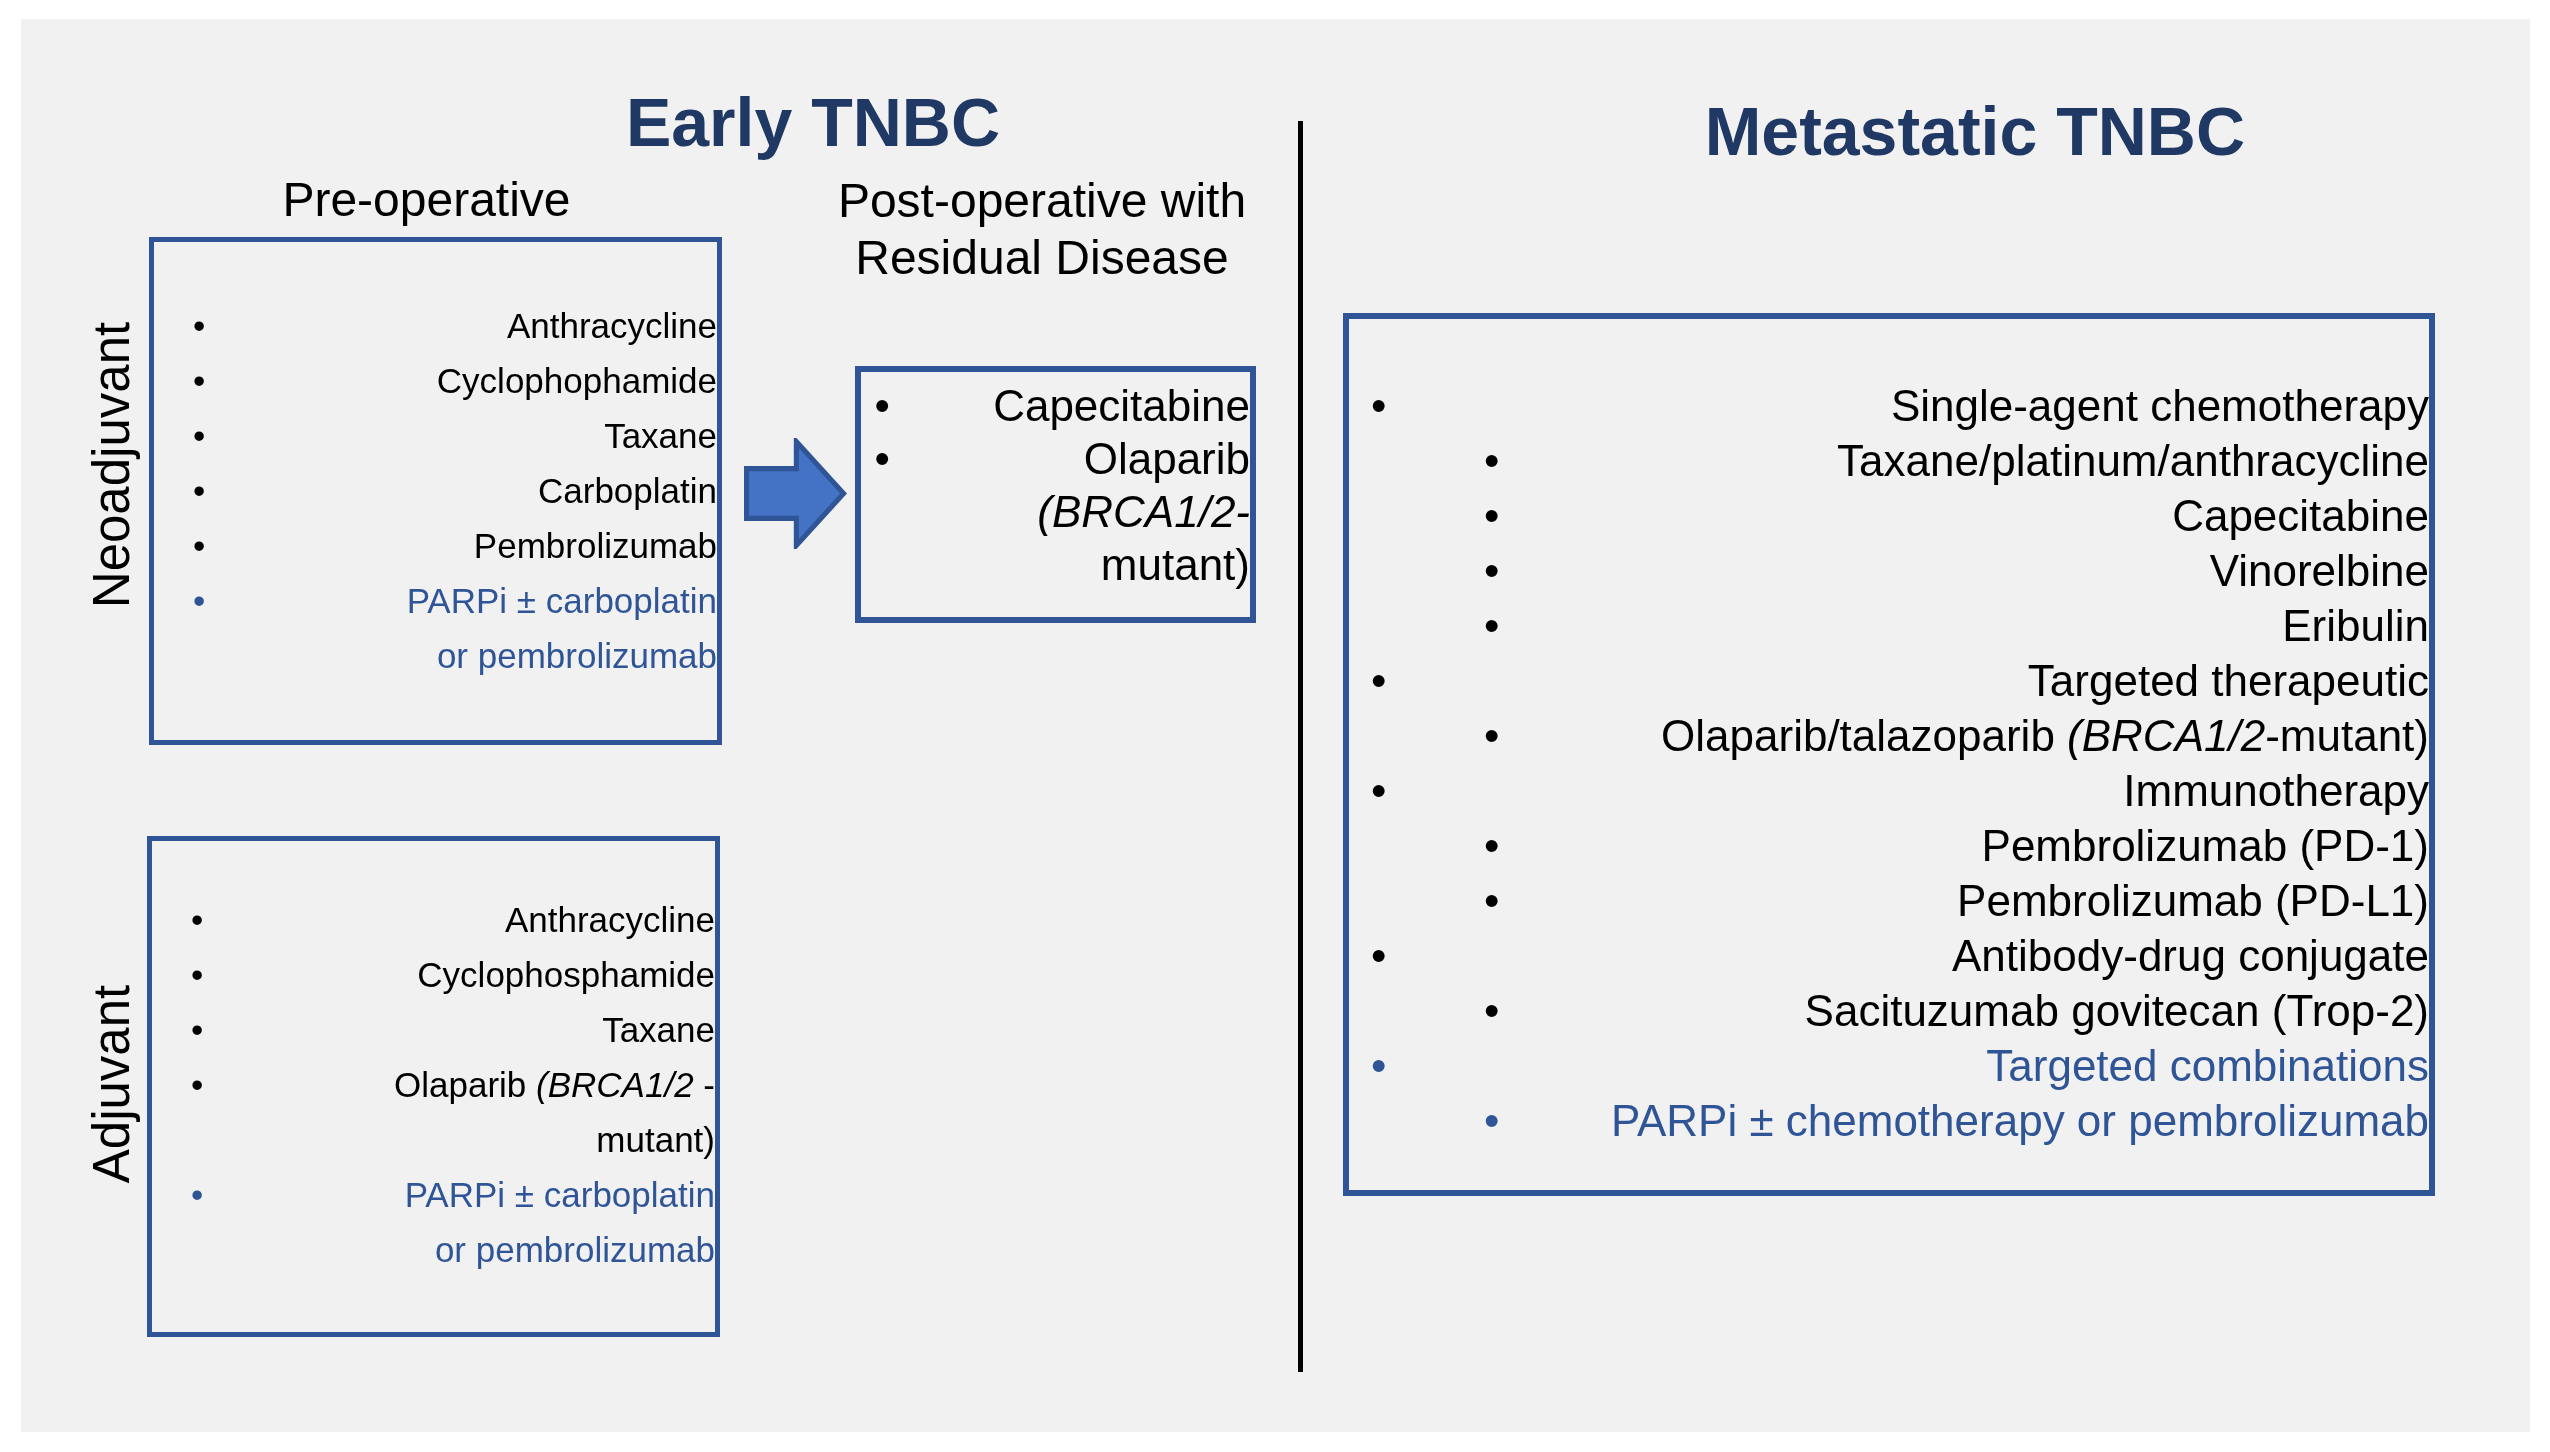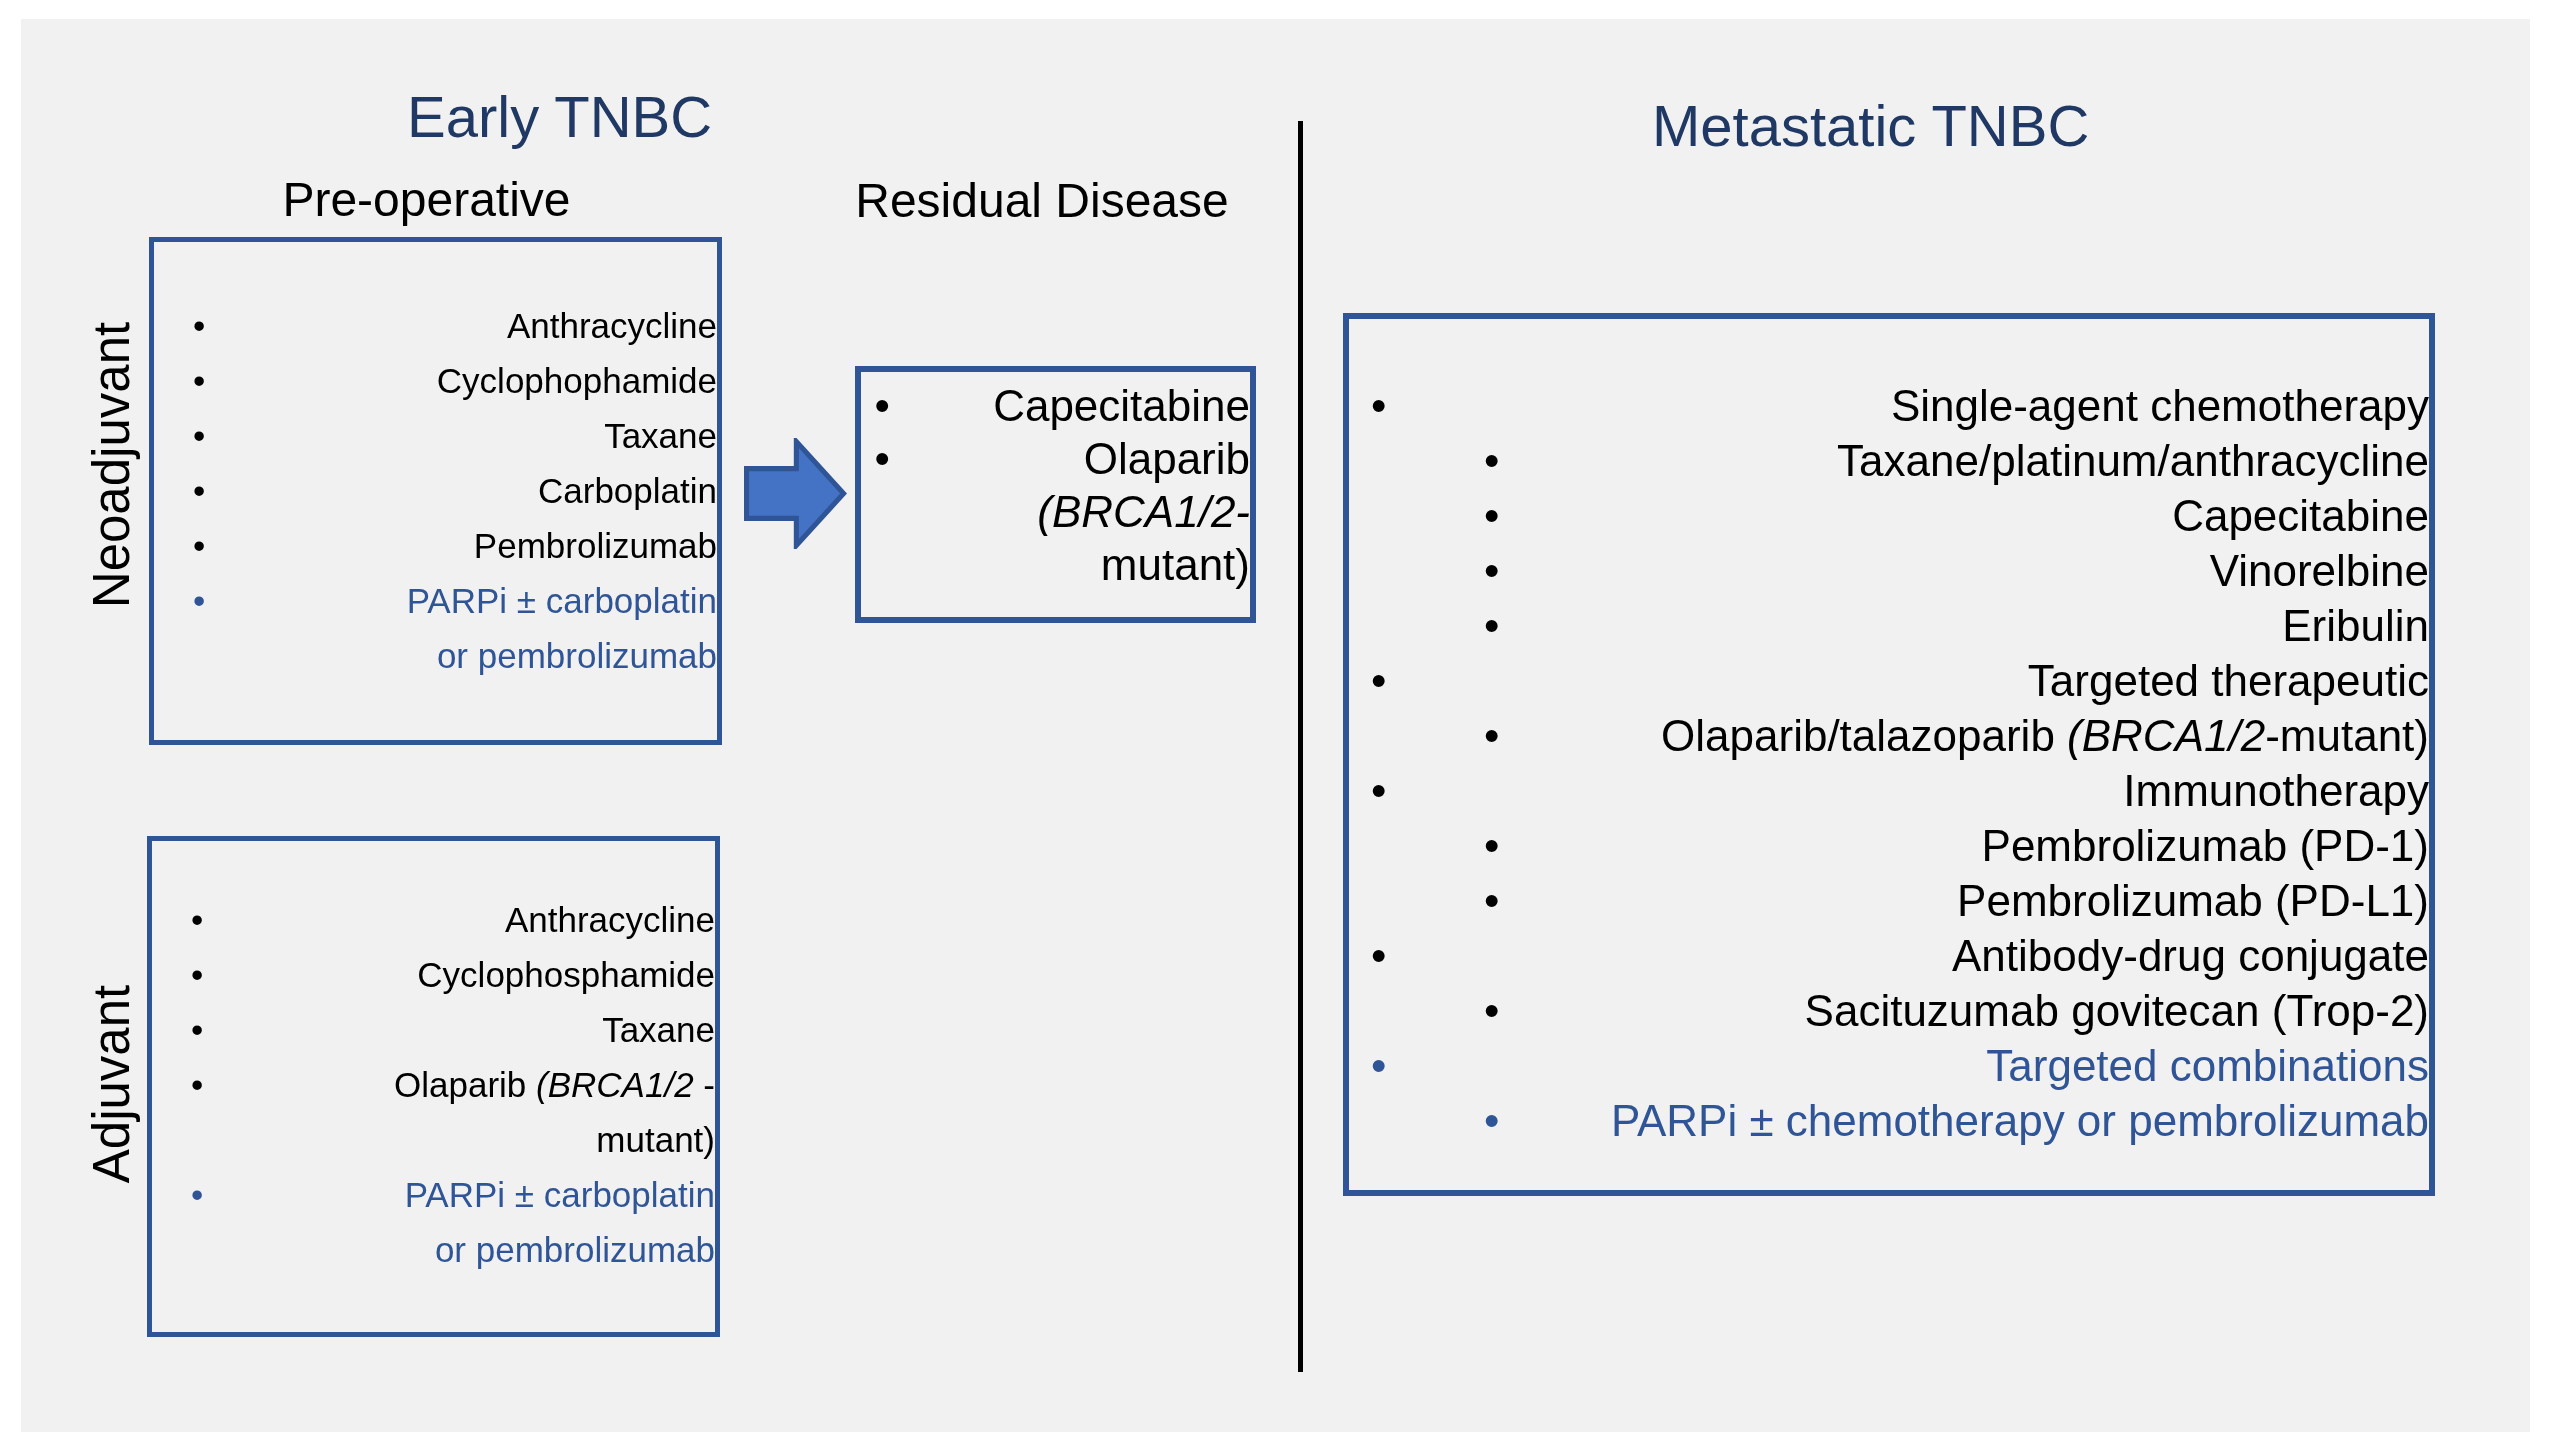--- a/index.html
+++ b/index.html
@@ -1,20 +1,20 @@
 <!DOCTYPE html>
 <html style="font-size:13.6px"><head>
 <meta charset="utf-8">
 <style>
   html,body{margin:0;padding:0;background:#ffffff;}
   #canvas{position:relative;width:2550px;height:1453px;background:#ffffff;overflow:hidden;
           font-family:"Liberation Sans","DejaVu Sans",sans-serif;color:#000;}
   #panel{position:absolute;left:21px;top:18.6px;width:2509px;height:1413px;background:#f1f1f1;}
   .abs{position:absolute;}
-  .title{font-size:58px;font-weight:normal;text-align:left;}
+  .title{font-size:68px;font-weight:bold;text-align:right;}
   .hdr{font-size:48px;text-align:center;color:#000;}
   .vlabel{font-size:51px;color:#000;text-align:center;transform:rotate(-90deg);}
   .box{position:absolute;box-sizing:border-box;}
   .li{display:flex;align-items:flex-start;}
   .blt{flex:0 0 auto;box-sizing:border-box;}
   .txt{flex:1 1 auto;text-align:right;}
   
   .box-left{border:5.1px solid; font-size:35px;line-height:55px;}
   .box-left .blt{width:113px;padding-left:39px;}
   
@@ -31,20 +31,21 @@
 <body>
 
 <div id="canvas">
   <div id="panel"></div>
 
   <div class="abs title" style="left:407px;top:83px;width:593px;color:#1f3864;">Early TNBC</div>
   <div class="abs title" style="left:1652px;top:78px;width:593px;color:#1f3864;margin-top:14px;">Metastatic TNBC</div>
 
   <div class="abs hdr" style="left:215px;top:172px;width:423px;">Pre-operative</div>
   <div class="abs hdr" style="left:788px;top:172px;width:508px;line-height:57px;">
+    <div>Post-operative with</div>
     <div>Residual Disease</div>
   </div>
 
   <div class="abs vlabel" style="left:-78px;top:438px;width:373px;height:54px;">Neoadjuvant</div>
   <div class="abs vlabel" style="left:-78px;top:1057px;width:373px;height:54px;">Adjuvant</div>
 
   <div class="box box-left" style="left:149px;top:237px;width:573px;height:508px;border-color:#2f5597;padding-top:56px;">
     <div class="li" style="color: rgb(0, 0, 0);">
         <span class="blt">•</span>
         <span class="txt"><span>Anthracycline</span></span>

